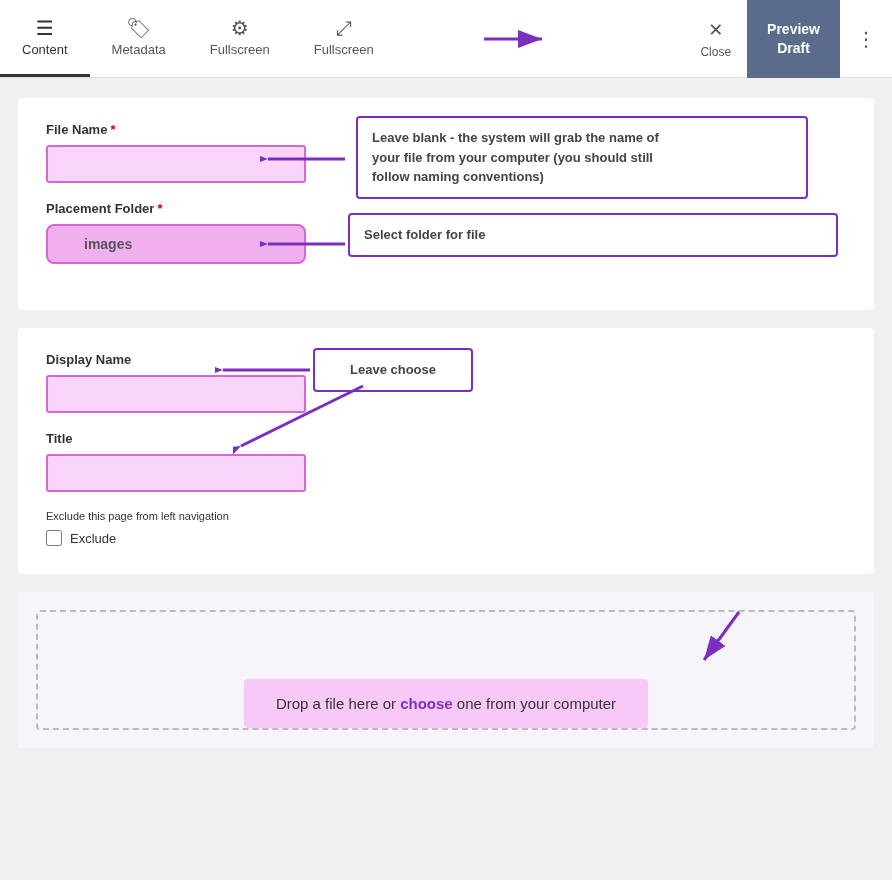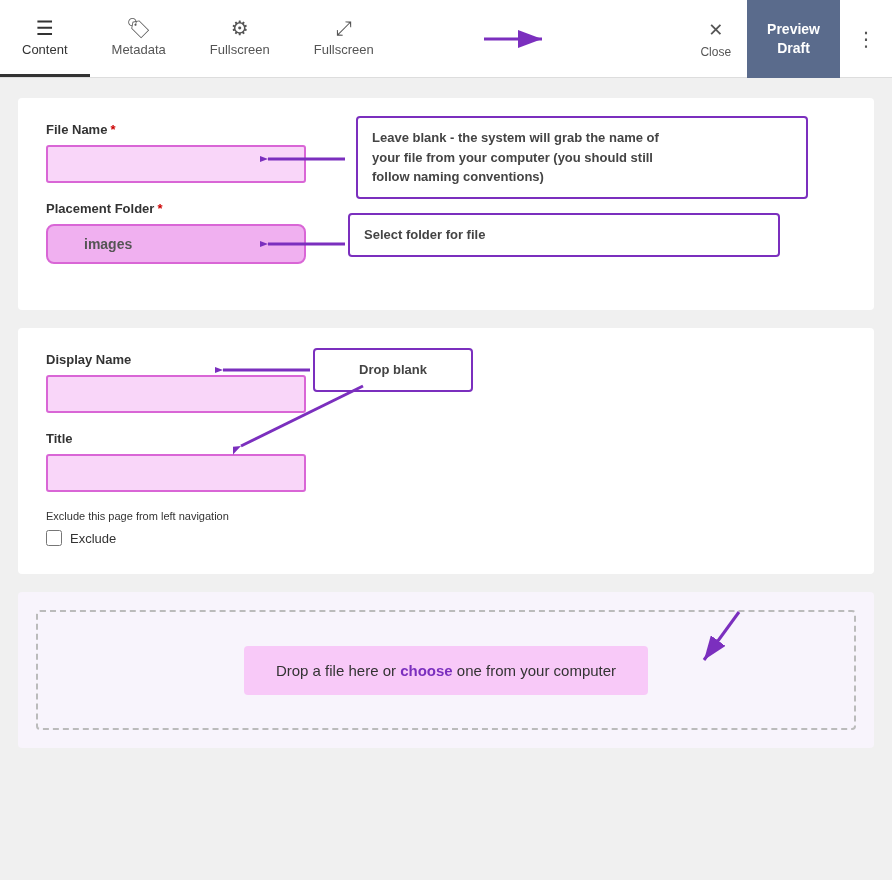--- a/index.html
+++ b/index.html
@@ -189,21 +189,21 @@
       background: #f8f4fc;
       border: none;
       padding: 18px;
       min-height: 150px;
     }
     .drop-zone {
       border: 2px dashed #bbb;
       border-radius: 4px;
       min-height: 120px;
       display: flex;
-      align-items: center;
+      align-items: flex-end;
       justify-content: center;
       position: relative;
     }
     .drop-zone-inner {
       background: #f8c9f8;
       border-radius: 4px;
       padding: 16px 32px;
       font-size: 15px;
       color: #333;
     }
@@ -298,21 +298,21 @@
       <svg width="90" height="30" style="position:absolute; left:-88px; top:28px;">
         <defs>
           <marker id="ah2" markerWidth="8" markerHeight="6" refX="0" refY="3" orient="auto">
             <polygon points="8 0, 0 3, 8 6" fill="#7b2fbe"></polygon>
           </marker>
         </defs>
         <line x1="85" y1="15" x2="8" y2="15" stroke="#7b2fbe" stroke-width="3" marker-end="url(#ah2)"></line>
       </svg>
     </div>
 
-    <div style="position:absolute; top:115px; left:330px; width:432px;">
+    <div style="position:absolute; top:115px; left:330px; width:490px;">
       <div class="annotation-box" style="position:relative; left:0; top:0;">
         <span>Select folder for file</span>
       </div>
 
       <svg width="90" height="30" style="position:absolute; left:-88px; top:16px;">
         <defs>
           <marker id="ah3" markerWidth="8" markerHeight="6" refX="0" refY="3" orient="auto">
             <polygon points="8 0, 0 3, 8 6" fill="#7b2fbe"></polygon>
           </marker>
         </defs>
@@ -341,21 +341,21 @@
     <div>
       <div class="exclude-section-label">Exclude this page from left navigation</div>
       <div class="checkbox-row">
         <input type="checkbox" id="excludeChk" style="">
         <label for="excludeChk" class="checkbox-label">Exclude</label>
       </div>
     </div>
 
     <div style="position:absolute; top:20px; left:295px;">
       <div class="annotation-box" style="width:160px; text-align:center;">
-        <span>Drop blank</span>
+        <span>Leave choose</span>
       </div>
 
       <svg width="100" height="60" style="position:absolute; left:-98px; top:0px;">
         <defs>
           <marker id="ah4" markerWidth="8" markerHeight="6" refX="0" refY="3" orient="auto">
             <polygon points="8 0, 0 3, 8 6" fill="#7b2fbe"></polygon>
           </marker>
         </defs>
         <line x1="95" y1="22" x2="8" y2="22" stroke="#7b2fbe" stroke-width="3" marker-end="url(#ah4)"></line>
       </svg>

